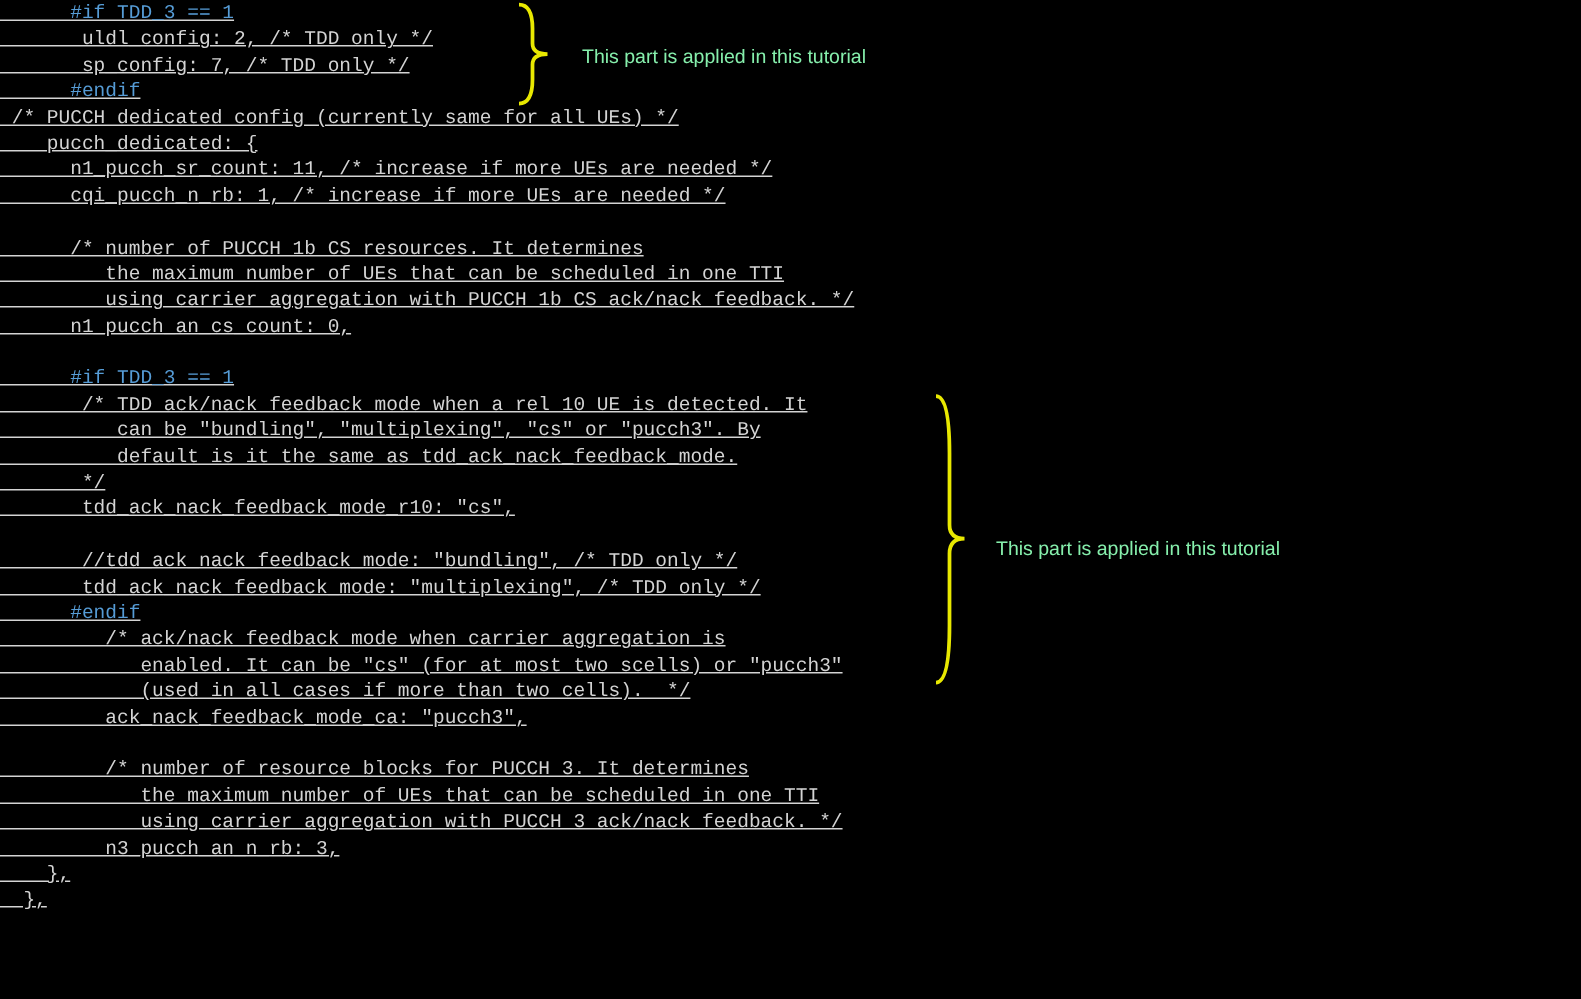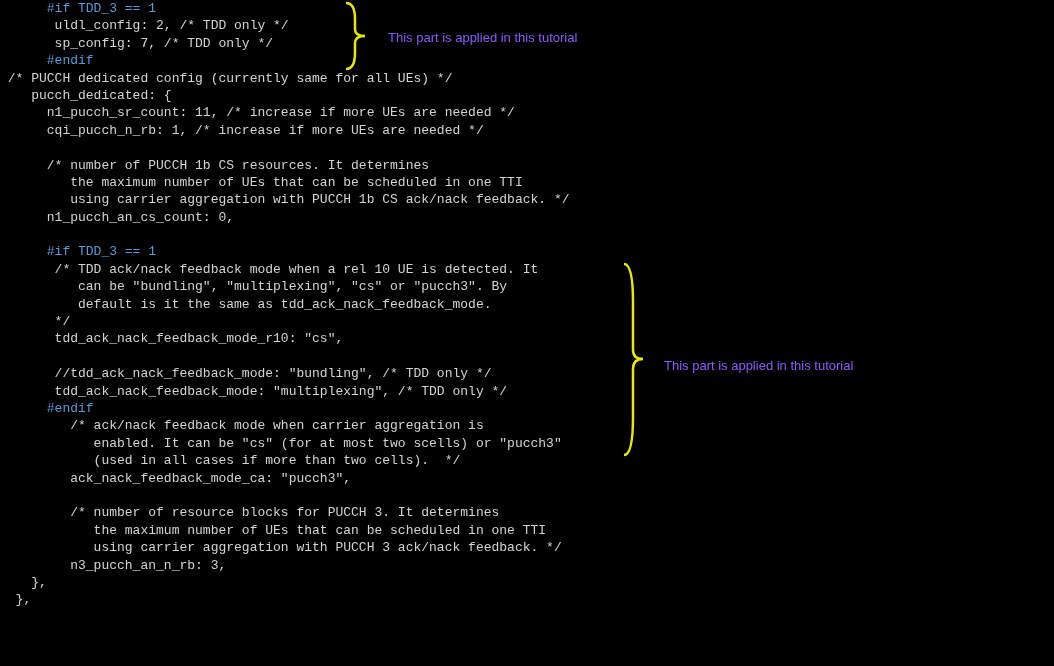--- a/index.html
+++ b/index.html
@@ -12,35 +12,36 @@
     color: #d4d4d4;
     width: 1054px;
     height: 666px;
     overflow: hidden;
     position: relative;
   }
   .code-container {
     white-space: pre;
     padding: 0;
     position: relative;
+    text-decoration: underline;
   }
   .line {
     display: block;
     height: 17.4px;
   }
   .pp {
     color: #569cd6;
   }
   .txt {
     color: #d4d4d4;
     text-align: right;
   }
   .annotation-text {
     position: absolute;
-    color: #8b5cf6;
+    color: #86efac;
     font-family: Arial, sans-serif;
     font-size: 13px;
     font-weight: normal;
     white-space: nowrap;
   }
   .brace {
     position: absolute;
     pointer-events: none;
   }
 </style>

